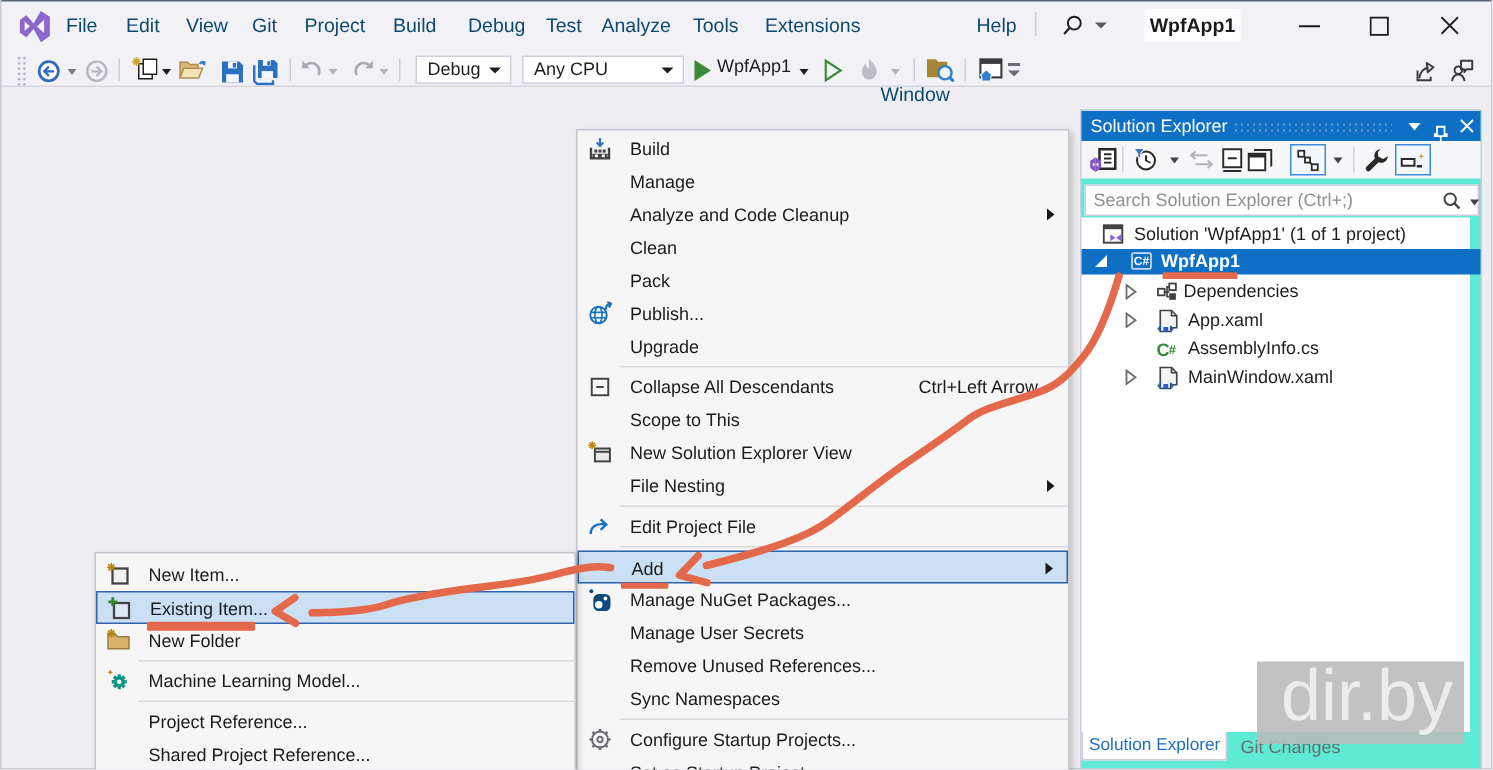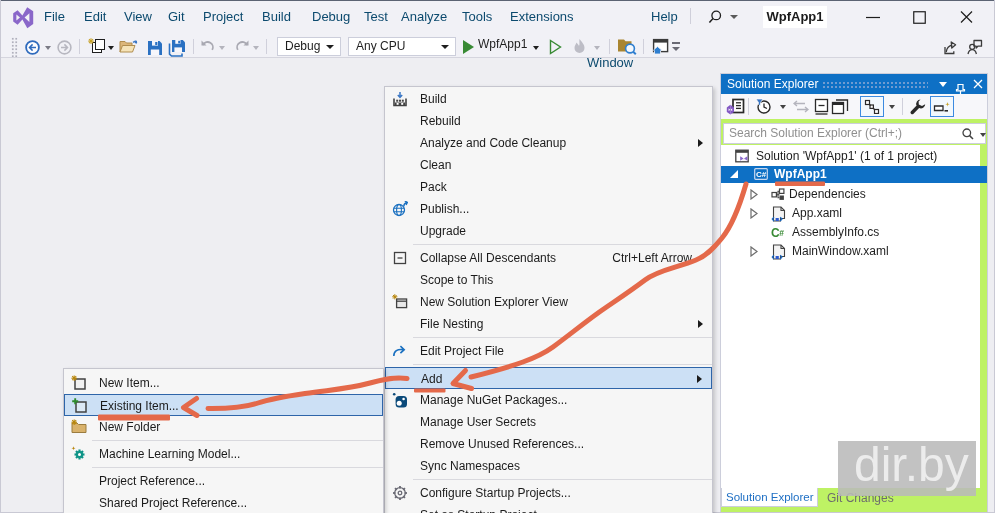--- a/index.html
+++ b/index.html
@@ -18,21 +18,21 @@
   
   #titlebox { position:absolute; left:763px; top:5px; width:64px; height:22px; background:#ffffff; font-weight:bold; font-size:13px; color:#1b1b1b; text-align:center; line-height:22px; }
 
   
   #toolbar { position:absolute; left:0; top:30px; width:995px; height:28px; background:#f1f1f6; border-bottom:1px solid #d5d5de; }
   .combo { position:absolute; top:7px; height:19px; background:#ffffff; border:1px solid #cccedb; font-size:12px; color:#1e1e1e; line-height:17px; padding-left:7px; }
   .combo .car { position:absolute; right:6px; top:7px; width:0; height:0; border-left:4px solid transparent; border-right:4px solid transparent; border-top:4px solid #1e1e1e; }
   .tsep { position:absolute; top:9px; width:1px; height:15px; background:#d0d0db; }
 
   
-  #sepanel { position:absolute; left:720px; top:73px; width:268px; height:440px; background:#bef264; border:1px solid #cccedb; }
+  #sepanel { position:absolute; left:720px; top:73px; width:268px; height:440px; background:#5eead4; border:1px solid #cccedb; }
   #setitle { position:absolute; left:0; top:0; width:266px; height:20px; background:#0e70c5; color:#ffffff; font-size:12px; line-height:20px; padding-left:6px; }
   #setoolbar { position:absolute; left:0; top:20px; width:266px; height:25px; background:#f7f7fa; }
   #sesearch { position:absolute; left:2px; top:49px; width:263px; height:21px; background:#ffffff; border:1px solid #cccedb; color:#8f8f8f; font-size:12px; line-height:19px; padding-left:5px; }
   #setree { position:absolute; left:0; top:71px; width:259px; height:343px; background:#ffffff; }
   #setabs { position:absolute; left:0; top:414px; width:266px; height:24px; }
 
   .trow { position:absolute; left:0; width:266px; height:19px; font-size:12px; color:#1e1e1e; line-height:19px; }
 
   
   .menu { position:absolute; background:#f6f6f6; border:1px solid #c5c5ce; box-shadow:2px 2px 4px rgba(0,0,0,0.18); z-index:10; }
@@ -354,21 +354,21 @@
     <svg class="micon" viewBox="0 0 16 16">
       <path d="M8,1 L8,6 M5.8,4 L8,6.3 L10.2,4" fill="none" stroke="#3a76c4" stroke-width="1.5"></path>
       <path d="M2,7.5 L2,14.5 L14,14.5 L14,7.5" fill="none" stroke="#424242" stroke-width="1.6"></path>
       <rect x="4.2" y="8.7" width="2" height="2" fill="#424242"></rect>
         <rect x="7" y="8.7" width="2" height="2" fill="#424242"></rect>
         <rect x="9.8" y="8.7" width="2" height="2" fill="#424242"></rect>
       <rect x="3" y="11.5" width="10" height="2.6" fill="#424242"></rect>
       <rect x="4.6" y="12" width="2" height="1.8" fill="#fff"></rect>
         <rect x="9.2" y="12" width="2" height="1.8" fill="#fff"></rect>
     </svg>Build</div>
-  <div class="mrow">Rebuild</div>
+  <div class="mrow">Manage</div>
   <div class="mrow">Analyze and Code Cleanup<div class="arr"></div></div>
   <div class="mrow">Clean</div>
   <div class="mrow">Pack</div>
   <div class="mrow">
     <svg class="micon" viewBox="0 0 16 16">
       <circle cx="7" cy="9" r="5.5" fill="none" stroke="#1a70c0" stroke-width="1.3"></circle>
       <ellipse cx="7" cy="9" rx="2.4" ry="5.5" fill="none" stroke="#1a70c0" stroke-width="1.1"></ellipse>
       <path d="M1.8,7.2 L12.2,7.2 M1.8,10.8 L12.2,10.8" stroke="#1a70c0" stroke-width="1.1"></path>
       <path d="M11.8,5.5 C11.8,3.2 12.6,2 14.6,1.6 M12.8,0 L15.4,1.4 L14,4" fill="none" stroke="#1a70c0" stroke-width="1.4"></path>
     </svg>Publish...</div>

